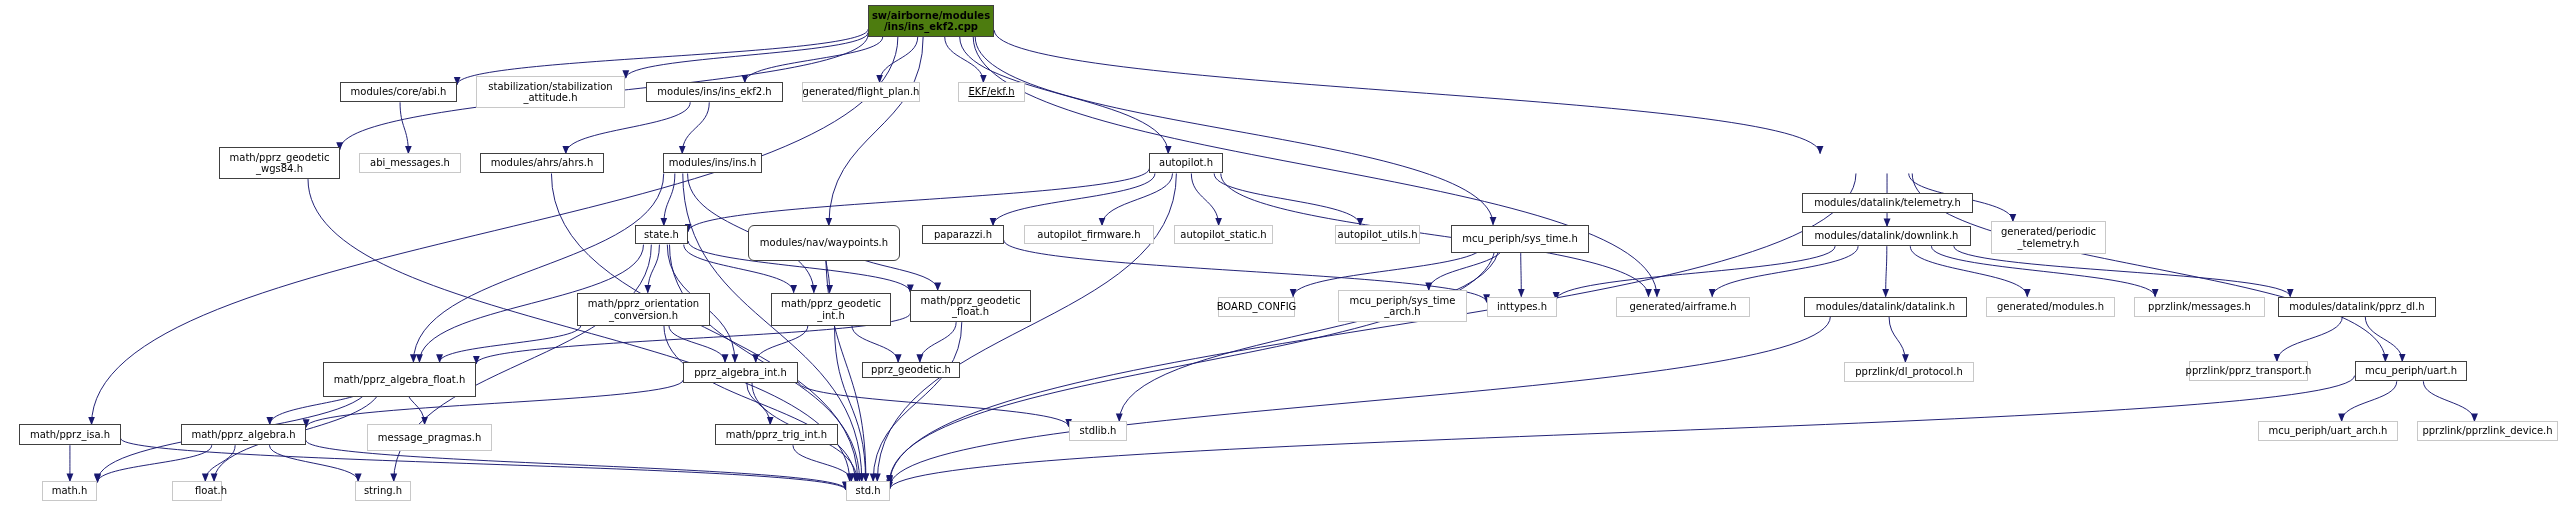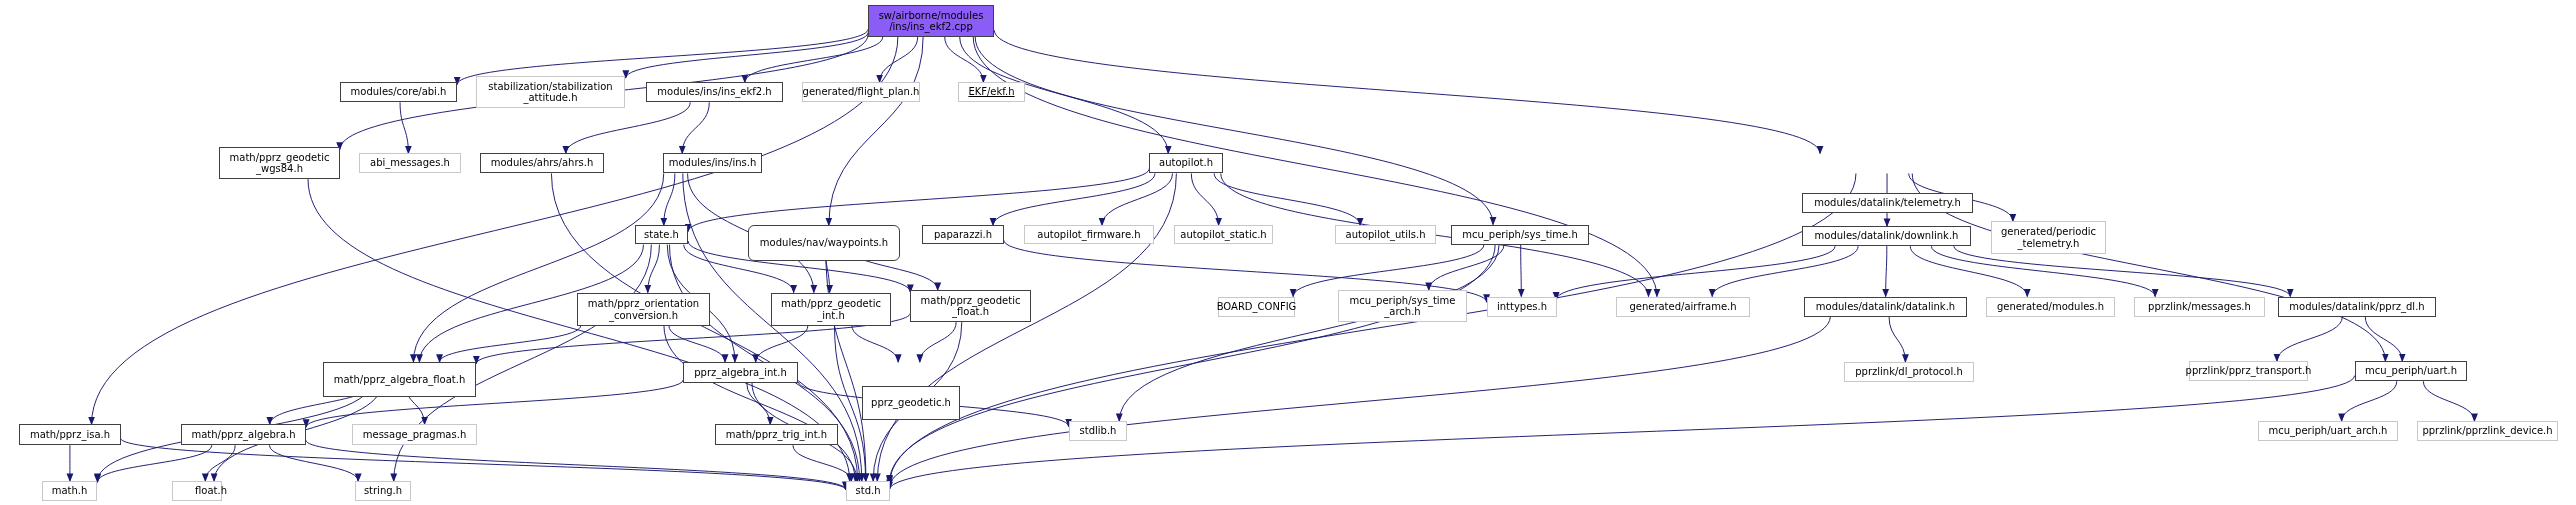--- a/index.html
+++ b/index.html
@@ -1,21 +1,21 @@
 <!DOCTYPE html>
 <html style="font-size:12.8px"><head>
 <meta charset="utf-8">
 <style>
   html, body { margin:0; padding:0; background:#ffffff; }
   body { width:2576px; height:506px; position:relative; overflow:hidden; font-family:"DejaVu Sans", sans-serif; }
   #edges { position:absolute; left:0; top:0; width:2576px; height:506px; }
   .node { position:absolute; box-sizing:border-box; display:flex; align-items:center; justify-content:center; text-align:center; font-size:10px; line-height:11.2px; color:#000; background:#fff; white-space:pre; cursor:pointer; }
   .node.doc { border:1.2px solid #404040; }
   .node.ext { border:1.2px solid #c8c8c8; cursor:default; }
-  .node.root { border:1.2px solid #404040; background:#8b5cf6; }
+  .node.root { border:1.2px solid #404040; background:#4d7c0f;font-weight:bold; }
 </style>
 </head>
 <body>
 
 <svg id="edges" xmlns="http://www.w3.org/2000/svg" viewBox="0 0 3223 633" width="2576" height="506">
   <defs>
     <marker id="arrow" viewBox="0 0 10 10" refX="9" refY="5" markerWidth="9" markerHeight="9" orient="auto">
       <path d="M0,1 L10,5 L0,9 z" fill="#191970"></path>
     </marker>
   </defs>
@@ -120,49 +120,49 @@
     <div class="node ext" style="left: 359px; top: 153px; width: 102px; height: 20px;">abi_messages.h</div>
     <div class="node doc" style="left: 480px; top: 153px; width: 124px; height: 20px;">modules/ahrs/ahrs.h</div>
     <div class="node doc" style="left: 623px; top: 153px; width: 99px; height: 20px; margin-left: 40px;">modules/ins/ins.h</div>
     <div class="node doc" style="left: 1149px; top: 153px; width: 74px; height: 20px;">autopilot.h</div>
     <div class="node doc" style="left: 1802px; top: 153px; width: 171px; height: 20px; margin-top: 40px;">modules/datalink/telemetry.h</div>
     <div class="node doc" style="left: 635px; top: 225px; width: 53px; height: 19px;">state.h</div>
     <div class="node doc" style="left: 748px; top: 225px; width: 152px; height: 36px; border-radius: 6px;">modules/nav/waypoints.h</div>
     <div class="node doc" style="left: 922px; top: 225px; width: 82px; height: 19px;">paparazzi.h</div>
     <div class="node ext" style="left: 1024px; top: 225px; width: 130px; height: 19px;">autopilot_firmware.h</div>
     <div class="node ext" style="left: 1174px; top: 225px; width: 99px; height: 19px;">autopilot_static.h</div>
-    <div class="node ext" style="left: 1335px; top: 225px; width: 101px; height: 19px;">autopilot_utils.h</div>
-    <div class="node doc" style="left: 1451px; top: 225px; width: 138px; height: 20px;">mcu_periph/sys_time.h</div>
+    <div class="node ext" style="left: 1335px; top: 225px; width: 85px; height: 19px;">autopilot_utils.h</div>
+    <div class="node doc" style="left: 1451px; top: 225px; width: 138px; height: 28px;">mcu_periph/sys_time.h</div>
     <div class="node doc" style="left: 1802px; top: 226px; width: 169px; height: 20px;">modules/datalink/downlink.h</div>
     <div class="node ext" style="left: 1991px; top: 221px; width: 115px; height: 33px;">generated/periodic
 _telemetry.h</div>
     <div class="node doc" style="left: 577px; top: 293px; width: 133px; height: 33px;">math/pprz_orientation
 _conversion.h</div>
     <div class="node doc" style="left: 771px; top: 293px; width: 120px; height: 33px;">math/pprz_geodetic
 _int.h</div>
     <div class="node doc" style="left: 910px; top: 290px; width: 121px; height: 32px;">math/pprz_geodetic
 _float.h</div>
     <div class="node ext" style="left: 1218px; top: 297px; width: 77px; height: 20px;">BOARD_CONFIG</div>
     <div class="node ext" style="left: 1338px; top: 290px; width: 129px; height: 32px;">mcu_periph/sys_time
 _arch.h</div>
     <div class="node ext" style="left: 1487px; top: 297px; width: 70px; height: 20px;">inttypes.h</div>
     <div class="node ext" style="left: 1616px; top: 297px; width: 134px; height: 20px;">generated/airframe.h</div>
     <div class="node doc" style="left: 1804px; top: 297px; width: 163px; height: 20px;">modules/datalink/datalink.h</div>
     <div class="node ext" style="left: 1986px; top: 297px; width: 129px; height: 20px;">generated/modules.h</div>
     <div class="node ext" style="left: 2134px; top: 297px; width: 131px; height: 20px;">pprzlink/messages.h</div>
     <div class="node doc" style="left: 2278px; top: 297px; width: 158px; height: 20px;">modules/datalink/pprz_dl.h</div>
     <div class="node doc" style="left: 323px; top: 362px; width: 153px; height: 35px;">math/pprz_algebra_float.h</div>
     <div class="node doc" style="left: 683px; top: 362px; width: 115px; height: 21px;">pprz_algebra_int.h</div>
-    <div class="node doc" style="left: 862px; top: 362px; width: 98px; height: 34px; margin-top: 24px;">pprz_geodetic.h</div>
+    <div class="node doc" style="left: 862px; top: 362px; width: 98px; height: 16px;">pprz_geodetic.h</div>
     <div class="node ext" style="left: 1844px; top: 362px; width: 130px; height: 20px;">pprzlink/dl_protocol.h</div>
     <div class="node ext" style="left: 2189px; top: 361px; width: 119px; height: 20px;">pprzlink/pprz_transport.h</div>
     <div class="node doc" style="left: 2355px; top: 361px; width: 112px; height: 20px;">mcu_periph/uart.h</div>
     <div class="node doc" style="left: 19px; top: 424px; width: 102px; height: 21px;">math/pprz_isa.h</div>
     <div class="node doc" style="left: 181px; top: 424px; width: 125px; height: 21px;">math/pprz_algebra.h</div>
-    <div class="node ext" style="left: 352px; top: 424px; width: 125px; height: 21px;">message_pragmas.h</div>
+    <div class="node ext" style="left: 367px; top: 424px; width: 125px; height: 27px;">message_pragmas.h</div>
     <div class="node doc" style="left: 715px; top: 424px; width: 123px; height: 21px;">math/pprz_trig_int.h</div>
     <div class="node ext" style="left: 1069px; top: 421px; width: 58px; height: 20px;">stdlib.h</div>
     <div class="node ext" style="left: 2258px; top: 421px; width: 140px; height: 20px;">mcu_periph/uart_arch.h</div>
     <div class="node ext" style="left: 2417px; top: 421px; width: 141px; height: 20px;">pprzlink/pprzlink_device.h</div>
     <div class="node ext" style="left: 42px; top: 481px; width: 55px; height: 20px;">math.h</div>
     <div class="node ext" style="left: 172px; top: 481px; width: 50px; height: 20px; padding-left: 28px;">float.h</div>
     <div class="node ext" style="left: 355px; top: 481px; width: 56px; height: 20px;">string.h</div>
     <div class="node ext" style="left: 846px; top: 481px; width: 44px; height: 20px;">std.h</div>
   </div>
 

